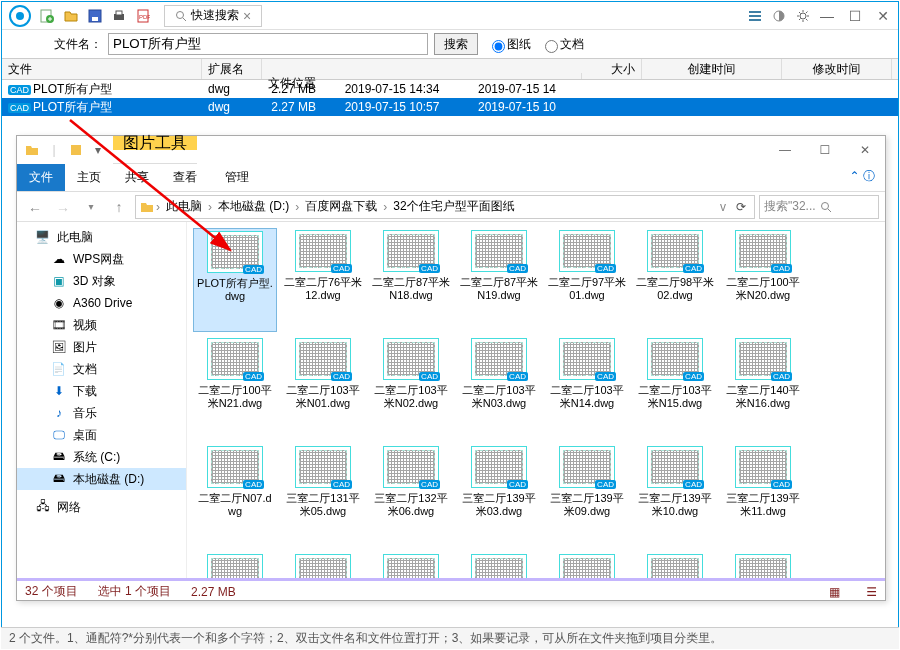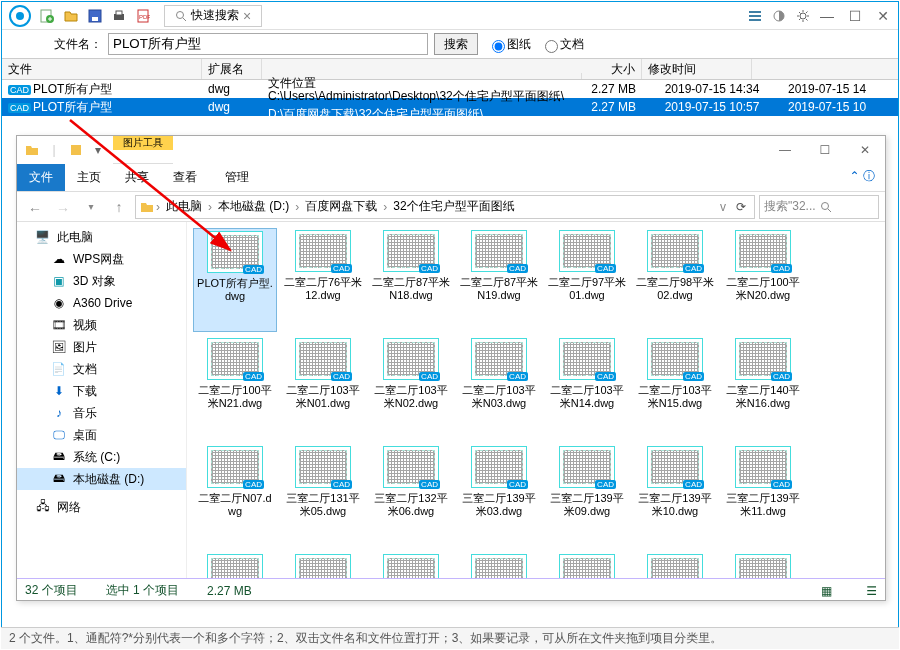--- a/index.html
+++ b/index.html
@@ -25,53 +25,53 @@
 .gh-cell { padding: 2px 6px; border-right: 1px solid #ddd; text-align: left; }
 .grid-row { display: flex; height: 18px; align-items: center; }
 .grid-row.sel { background: #0078d7; color: #fff; }
 .gr-cell { padding: 0 6px; white-space: nowrap; overflow: hidden; }
 .cad-badge { display: inline-block; background: #0097e0; color: #fff; font-size: 9px; padding: 0 2px; margin-right: 2px; border-radius: 2px; }
 .col-file { width: 200px; }
 .col-ext { width: 60px; text-align: left; }
 .col-loc { width: 320px; margin-top: 14px; }
 .col-size { width: 60px; text-align: right; }
 .col-ctime { width: 140px; text-align: center; }
-.col-mtime { width: 110px; }
+.col-mtime { width: 110px; text-align: center; }
 .explorer { position: absolute; left: 16px; top: 135px; width: 870px; height: 466px; border: 1px solid #aaa; background: #fff; box-shadow: 2px 2px 6px rgba(0,0,0,0.15); }
 .exp-title { height: 28px; display: flex; align-items: center; }
 .exp-qat { display: flex; gap: 4px; padding: 0 6px; }
 .exp-qat .q { width: 18px; height: 18px; display: flex; align-items: center; justify-content: center; }
 .ribbon-hdr { color: #888; padding-left: 20px; }
 .exp-win-ctrl { margin-left: auto; display: flex; }
 .exp-win-ctrl .w { width: 40px; height: 28px; display: flex; align-items: center; justify-content: center; cursor: pointer; color: #666; }
 .ribbon { height: 28px; display: flex; align-items: stretch; background: #fff; border-bottom: 1px solid #ddd; }
 .ribbon .rtab { padding: 4px 12px; cursor: pointer; display: flex; align-items: center; }
 .ribbon .rtab.file { background: #1979ca; color: #fff; }
-.ctx-top { background: #ffd24d; font-size: 10px; padding: 0 10px; height: 14px; line-height: 14px; }
+.ctx-top { background: #ffd24d; font-size: 16px; padding: 0 10px; height: 14px; line-height: 14px; }
 .ribbon .help { margin-left: auto; padding: 4px 10px; color: #0066cc; cursor: pointer; }
 .addrbar { height: 30px; display: flex; align-items: center; padding: 2px 6px; gap: 4px; border-bottom: 1px solid #e0e0e0; }
 .nav-btn { width: 24px; height: 24px; display: flex; align-items: center; justify-content: center; color: #888; cursor: pointer; font-size: 14px; }
 .address { flex: 1; height: 24px; border: 1px solid #ccc; display: flex; align-items: center; padding: 0 4px; gap: 2px; }
 .crumb { padding: 0 4px; cursor: pointer; }
 .crumb-sep { color: #888; }
 .exp-search { width: 120px; height: 24px; border: 1px solid #ccc; display: flex; align-items: center; padding: 0 4px; gap: 4px; color: #888; }
 .exp-body { display: flex; height: 356px; }
 .nav-pane { width: 170px; overflow-y: auto; padding: 4px 0; border-right: 1px solid #eee; }
 .nav-item { display: flex; align-items: center; gap: 6px; padding: 2px 8px 2px 18px; height: 22px; cursor: pointer; }
 .nav-item.lvl2 { padding-left: 34px; }
 .nav-item.sel { background: #cde8ff; }
 .ni-icon { width: 16px; height: 16px; display: inline-flex; align-items: center; justify-content: center; font-size: 12px; }
 .content { flex: 1; overflow: auto; padding: 4px; display: flex; flex-wrap: wrap; align-content: flex-start; }
 .thumb { width: 84px; height: 104px; margin: 2px; display: flex; flex-direction: column; align-items: center; cursor: pointer; padding: 2px; }
 .thumb.sel { background: #cde8ff; border: 1px solid #7ab8e0; }
 .thumb-img { width: 56px; height: 42px; position: relative; border: 1px solid #4dd; background: #fff; }
 .ti-inner { position: absolute; inset: 3px; border: 1px dashed #1a8; background: repeating-linear-gradient(0deg,#000 0,#000 1px,transparent 1px,transparent 3px), repeating-linear-gradient(90deg,#000 0,#000 1px,transparent 1px,transparent 3px); opacity: 0.35; }
 .ti-cad { position: absolute; right: -2px; bottom: -2px; background: #0097e0; color: #fff; font-size: 8px; padding: 0 2px; border-radius: 2px; }
 .thumb-label { font-size: 11px; text-align: center; line-height: 13px; margin-top: 4px; word-break: break-all; }
-.statusbar-exp { height: 24px; border-top: 1px solid #c4b5fd; display: flex; align-items: center; padding: 0 8px; gap: 28px; color: #14532d; }
+.statusbar-exp { height: 24px; border-top: 3px solid #c4b5fd; display: flex; align-items: center; padding: 0 8px; gap: 20px; color: #7f1d1d; }
 .statusbar-outer { position: absolute; left: 1px; bottom: 1px; right: 1px; height: 22px; background: #f5f5f5; border-top: 1px solid #ccc; padding: 2px 8px; color: #555; font-size: 12px; }
 .arrow { position: absolute; left: 60px; top: 110px; pointer-events: none; z-index: 10; }
 svg { display: block; }
 </style>
 </head>
 <body>
 
 <div class="outer">
   <div class="titlebar">
     <div class="app-logo">
@@ -157,34 +157,33 @@
         <input type="radio" style="">
         <span>文档</span>
       </label>
   </div>
 
   <div class="grid-header">
     <div class="gh-cell col-file">文件</div>
     <div class="gh-cell col-ext">扩展名</div>
     <div class="gh-cell col-loc">文件位置</div>
     <div class="gh-cell col-size">大小</div>
+    <div class="gh-cell col-ctime">创建时间</div>
     <div class="gh-cell col-mtime">修改时间</div>
   </div>
   <div class="grid-row">
     <div class="gr-cell col-file"><span class="cad-badge">CAD</span><span>PLOT所有户型</span></div>
     <div class="gr-cell col-ext">dwg</div>
-    <div class="gr-cell col-loc">C:\Users\Administrator\Desktop\32个住宅户型平面图纸\</div>
     <div class="gr-cell col-size">2.27 MB</div>
     <div class="gr-cell col-ctime">2019-07-15 14:34</div>
     <div class="gr-cell col-mtime">2019-07-15 14</div>
   </div>
   <div class="grid-row sel">
     <div class="gr-cell col-file"><span class="cad-badge">CAD</span><span>PLOT所有户型</span></div>
     <div class="gr-cell col-ext">dwg</div>
-    <div class="gr-cell col-loc">D:\百度网盘下载\32个住宅户型平面图纸\</div>
     <div class="gr-cell col-size">2.27 MB</div>
     <div class="gr-cell col-ctime">2019-07-15 10:57</div>
     <div class="gr-cell col-mtime">2019-07-15 10</div>
   </div>
 </div>
 
 <svg class="arrow" width="200" height="160">
   <defs>
       <marker id="ah" markerWidth="10" markerHeight="10" refX="8" refY="3" orient="auto">
         <path d="M0,0 L9,3 L0,6 z" fill="#e00"></path>

